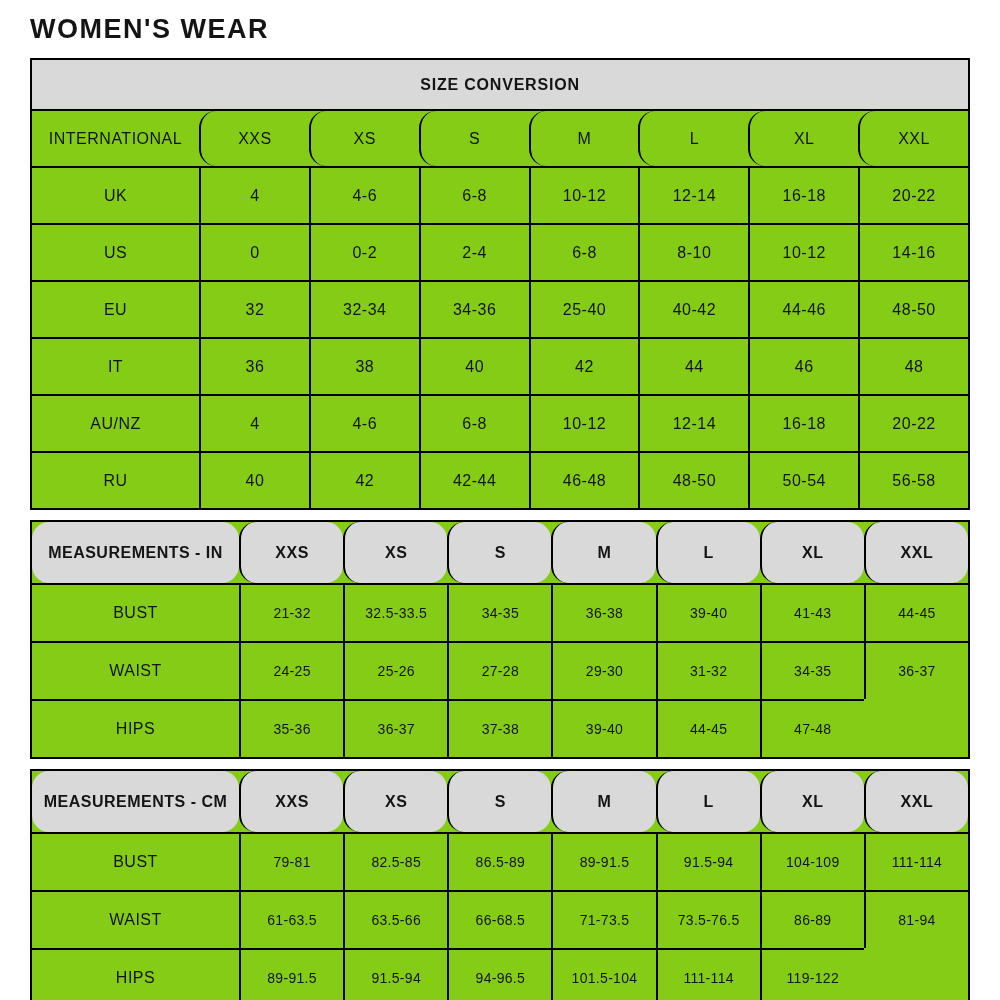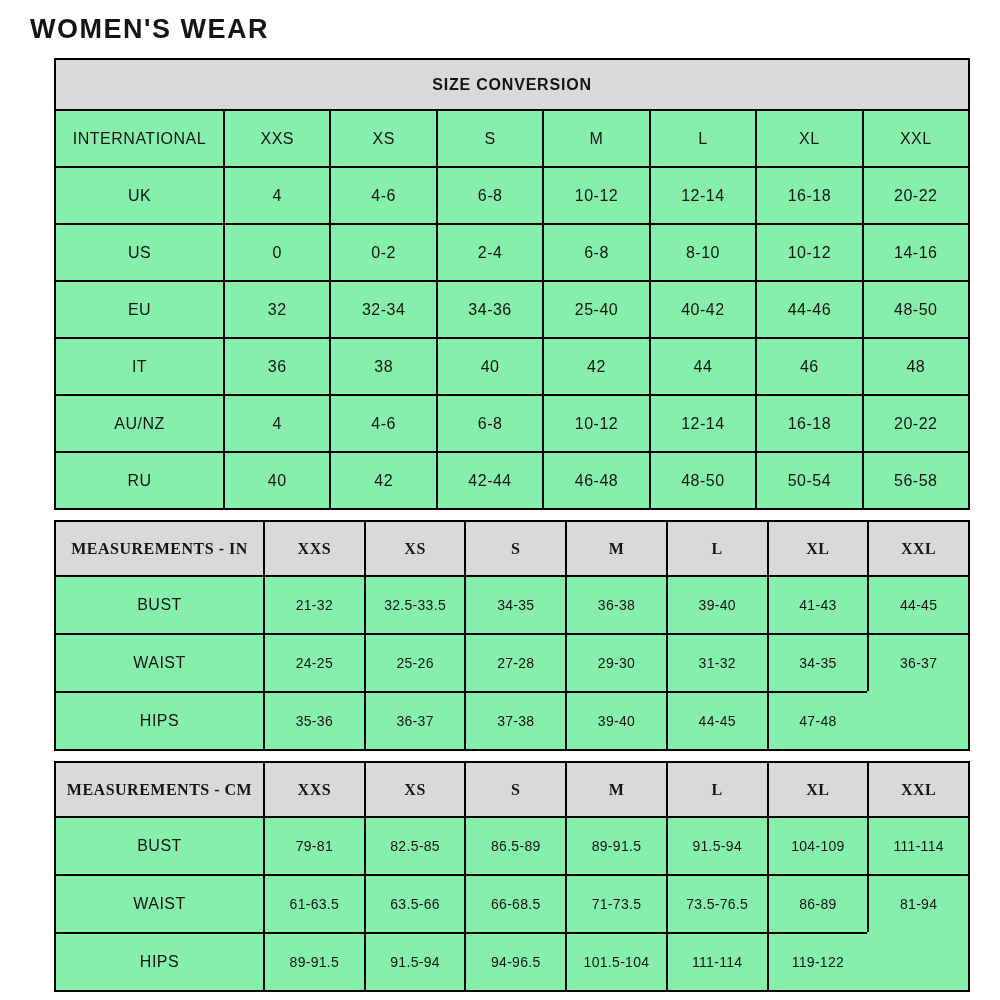--- a/index.html
+++ b/index.html
@@ -18,22 +18,21 @@
   }
   .title {
     text-align: left;
     font-size: 27px;
     font-weight: 700;
     letter-spacing: 1.5px;
     margin: 6px 0 13px 0;
   }
   .tbl {
     border: 2px solid #000000;
-    background: #86efac;
-    margin-left: 24px;
+    background: #84cc16;
   }
   .tbl-spacer { margin-top: 10px; }
   .t1-header {
     height: 49px;
     background: #d9d9d9;
     border-bottom: 2px solid #000000;
     display: flex;
     align-items: center;
     justify-content: center;
     font-size: 16px;
@@ -47,24 +46,24 @@
     display: flex;
     align-items: center;
     justify-content: center;
     border-left: 2px solid #000000;
     border-top: 2px solid #000000;
     font-size: 16px;
     letter-spacing: 0.5px;
     white-space: nowrap;
   }
   .cell:nth-child(8n+1) { border-left: none; }
-  .cell:nth-child(-n+8) { border-top: none; }
+  .cell:nth-child(-n+8) { border-top: none; border-radius: 17px; }
   .g1 .cell { height: 55px; }
   .g2 .cell { height: 56px; }
-  .g2 .cell:nth-child(-n+8) { height: 53px; font-family: Liberation Serif, serif; }
+  .g2 .cell:nth-child(-n+8) { height: 61px; }
   .gray { background: #d9d9d9; }
   .bold { font-weight: 700; }
   .small { font-size: 14px; letter-spacing: 0.3px; }
 </style>
 </head>
 <body>
 
 <div class="page">
 
   <h1 class="title">WOMEN'S WEAR</h1>

